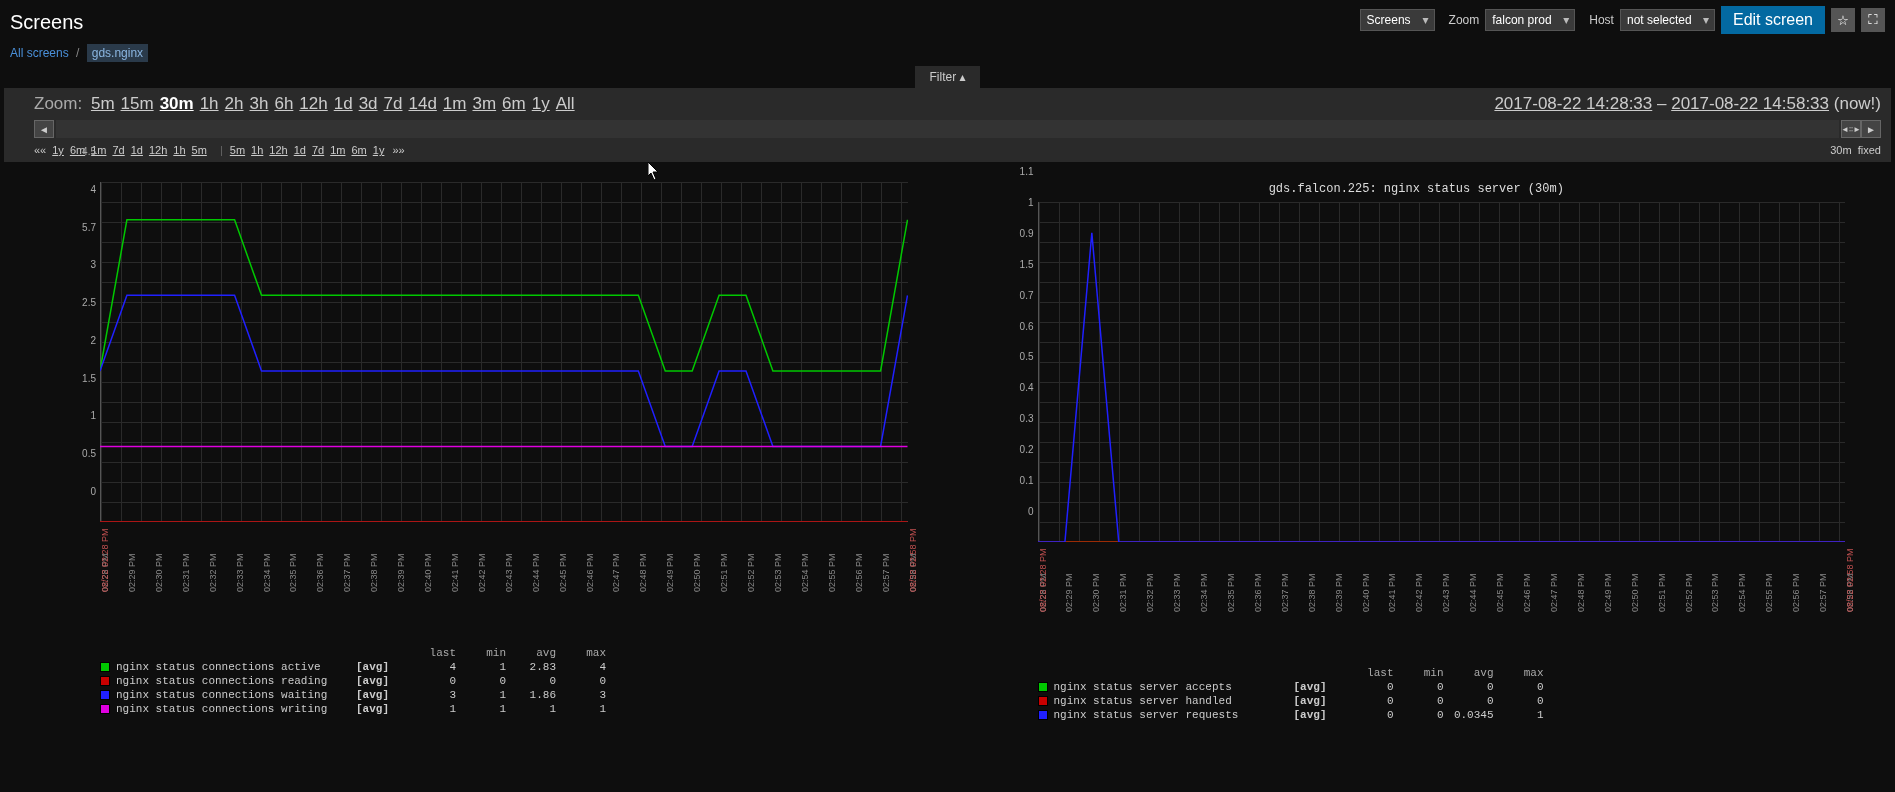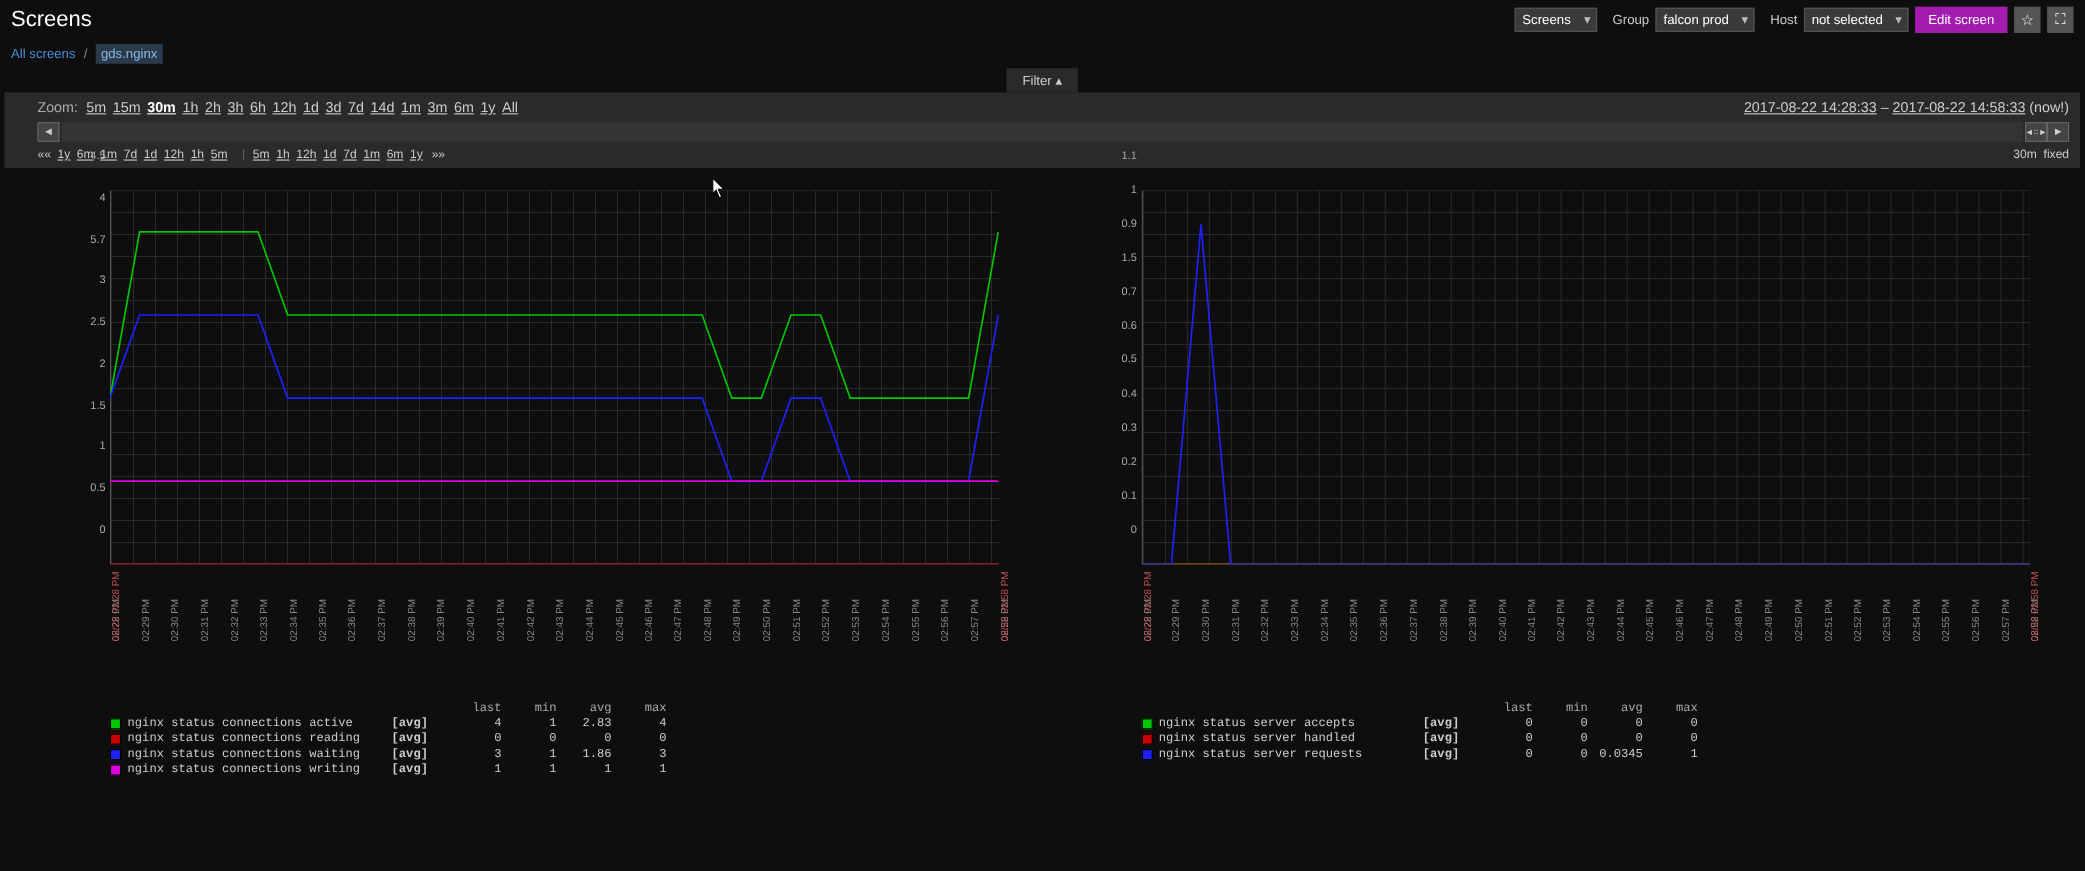--- a/index.html
+++ b/index.html
@@ -32,25 +32,25 @@
 .sel-wrap { position: relative; display: inline-block; }
 .sel-wrap::after {
   content: "▾";
   position: absolute;
   right: 6px;
   top: 4px;
   color: #bbb;
   pointer-events: none;
 }
 .btn-edit {
-  background: #a21caf;
+  background: #0369a1;
   color: #fff;
   border: none;
   padding: 5px 12px;
-  font-size: 12px;
+  font-size: 16px;
   cursor: pointer;
 }
 .icon-btn {
   background: #555;
   color: #fff;
   border: none;
   width: 24px;
   height: 24px;
   cursor: pointer;
   display: inline-flex;
@@ -73,21 +73,21 @@
   font-size: 12px;
   color: #ccc;
   cursor: pointer;
 }
 .filter-tab::after { content: " ▴"; }
 .timebar {
   background: #2a2a2a;
   margin: 0 4px;
   padding: 6px 10px 6px 30px;
 }
-.timebar-row1 { display: flex; justify-content: space-between; align-items: flex-end; font-size: 13px; }
+.timebar-row1 { display: flex; justify-content: space-between; align-items: flex-end; font-size: 17px; }
 .zoom-links a { color: #ccc; text-decoration: underline; margin-right: 6px; cursor: pointer; }
 .zoom-links a.active { font-weight: bold; color: #fff; }
 .zoom-label { color: #aaa; margin-right: 4px; }
 .ts { color: #ccc; }
 .ts u { text-decoration: underline; }
 .slider-row { display: flex; align-items: center; margin: 6px 0; }
 .slider-btn {
   background: #444; border: 1px solid #666; color: #ccc;
   width: 20px; height: 18px; font-size: 10px;
   display: inline-flex; align-items: center; justify-content: center; cursor: pointer;
@@ -121,21 +121,21 @@
 .legend .agg { display: inline-block; width: 50px; font-weight: bold; }
 .cursor { position: absolute; width: 14px; height: 20px; pointer-events: none; }
 </style>
 </head>
 <body>
 
 <div class="header">
   <h1>Screens</h1>
   <div class="header-right">
     <span class="sel-wrap"><select class="sel"><option>Screens</option></select></span>
-    <span class="lbl">Group</span>
+    <span class="lbl">Zoom</span>
     <span class="sel-wrap"><select class="sel"><option>falcon prod</option></select></span>
     <span class="lbl">Host</span>
     <span class="sel-wrap"><select class="sel"><option>not selected</option></select></span>
     <button class="btn-edit">Edit screen</button>
     <button class="icon-btn">☆</button>
     <button class="icon-btn">⛶</button>
   </div>
 </div>
 
 <div class="breadcrumb">
@@ -230,20 +230,21 @@
           <div class="x-tick" style="left: 93.3333%;">02:56 PM</div>
           <div class="x-tick" style="left: 96.6667%;">02:57 PM</div>
           <div class="x-tick" style="left: 100%;">02:58 PM</div>
           <div class="x-tick edge" style="left: 0%;">08/22 02:28 PM</div>
           <div class="x-tick edge" style="left: 100%;">08/22 02:58 PM</div>
         </div>
       </div>
       <div class="legend"><div class="legend-row hdr"><span class="swatch" style="visibility:hidden"></span><span class="name"></span><span class="agg"></span><span class="cell">last</span><span class="cell">min</span><span class="cell">avg</span><span class="cell">max</span></div><div class="legend-row"><span class="swatch" style="background:#00c800"></span><span class="name">nginx status connections active</span><span class="agg">[avg]</span><span class="cell">4</span><span class="cell">1</span><span class="cell">2.83</span><span class="cell">4</span></div><div class="legend-row"><span class="swatch" style="background:#c80000"></span><span class="name">nginx status connections reading</span><span class="agg">[avg]</span><span class="cell">0</span><span class="cell">0</span><span class="cell">0</span><span class="cell">0</span></div><div class="legend-row"><span class="swatch" style="background:#2020ff"></span><span class="name">nginx status connections waiting</span><span class="agg">[avg]</span><span class="cell">3</span><span class="cell">1</span><span class="cell">1.86</span><span class="cell">3</span></div><div class="legend-row"><span class="swatch" style="background:#e000e0"></span><span class="name">nginx status connections writing</span><span class="agg">[avg]</span><span class="cell">1</span><span class="cell">1</span><span class="cell">1</span><span class="cell">1</span></div></div>
     </div>
     <div class="chart-panel">
+      <div class="chart-title">gds.falcon.225: nginx status server (30m)</div>
       <div class="plot-area">
         <div class="y-axis">
           <div class="y-tick" style="bottom: 20px; top: auto;">0</div>
           <div class="y-tick" style="bottom: 50.9091px; top: auto;">0.1</div>
           <div class="y-tick" style="bottom: 81.8182px; top: auto;">0.2</div>
           <div class="y-tick" style="bottom: 112.727px; top: auto;">0.3</div>
           <div class="y-tick" style="bottom: 143.636px; top: auto;">0.4</div>
           <div class="y-tick" style="bottom: 174.545px; top: auto;">0.5</div>
           <div class="y-tick" style="bottom: 205.455px; top: auto;">0.6</div>
           <div class="y-tick" style="bottom: 236.364px; top: auto;">0.7</div>

